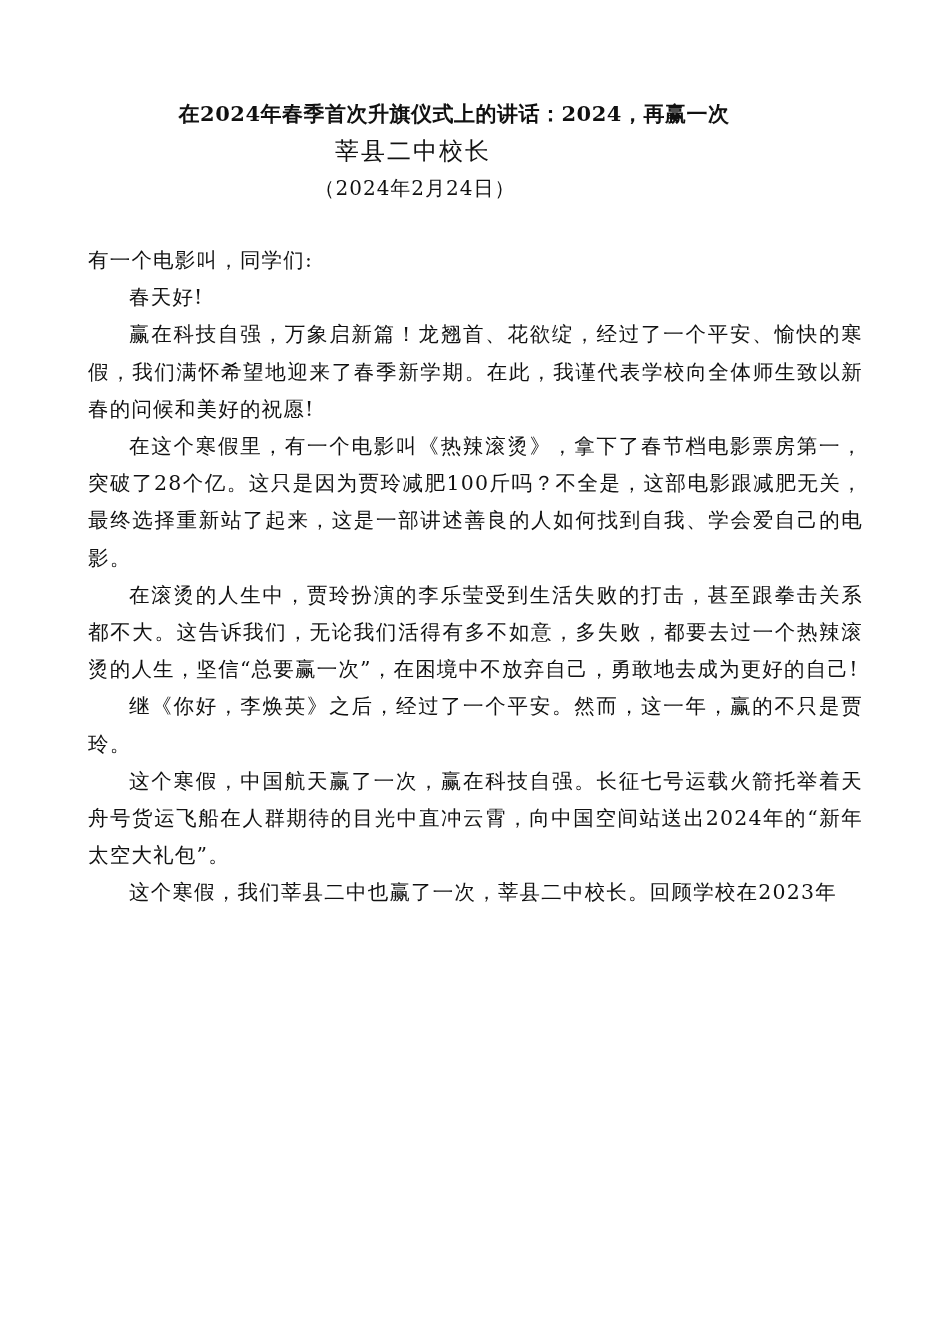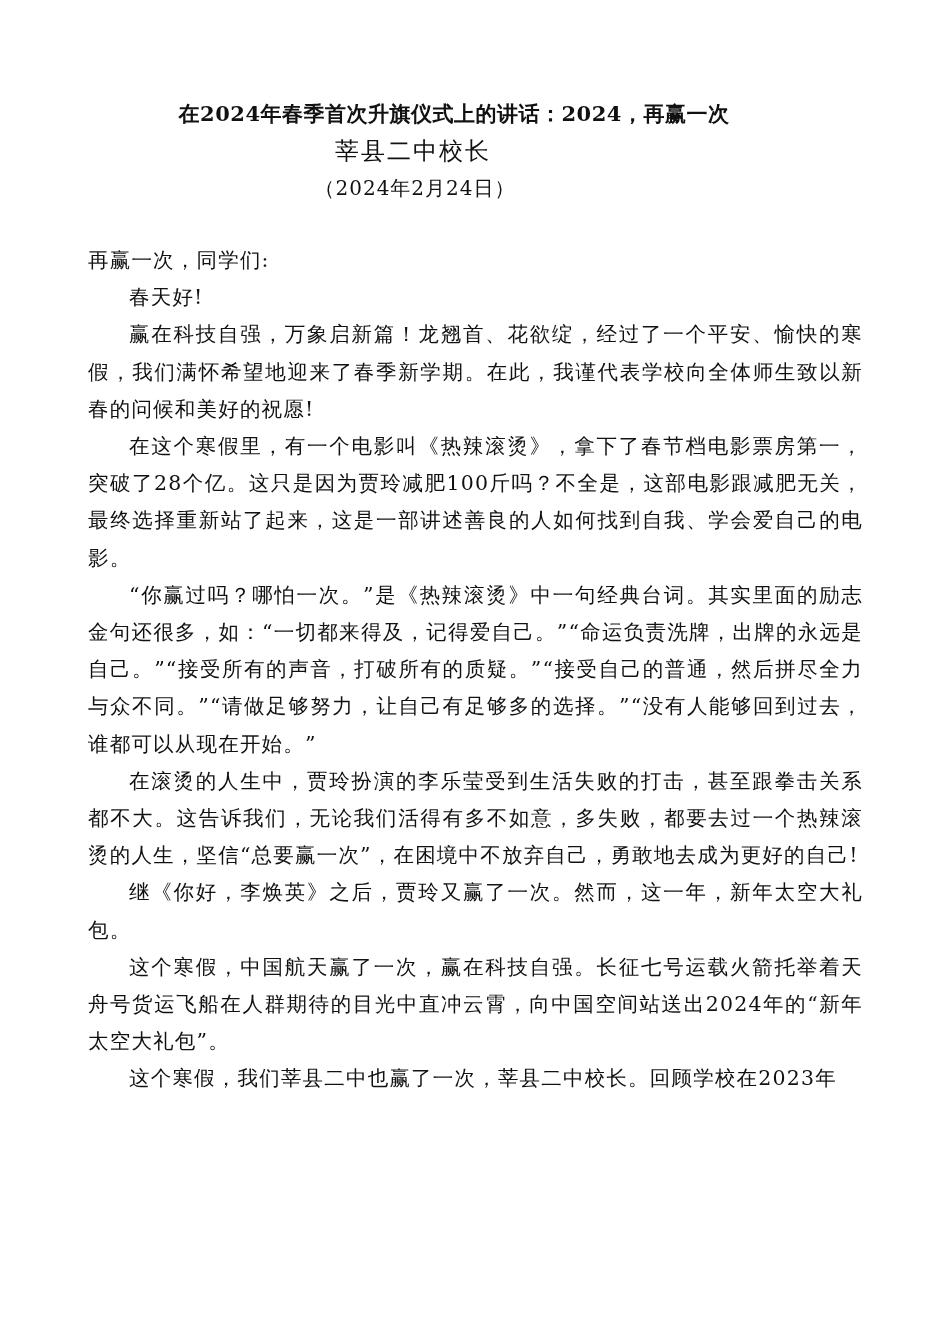--- a/index.html
+++ b/index.html
@@ -34,23 +34,22 @@
 </style>
 </head>
 <body>
 
 <div class="page">
   <div class="title">在2024年春季首次升旗仪式上的讲话：2024，再赢一次</div>
   <div class="author">莘县二中校长</div>
   <div class="date">（2024年2月24日）</div>
 
   <div class="body">
-    <p class="noindent">再赢一次，同学们:</p>
+    <p class="noindent">有一个电影叫，同学们:</p>
     <p class="indent">春天好!</p>
     <p class="indent">赢在科技自强，万象启新篇！龙翘首、花欲绽，经过了一个平安、愉快的寒假，我们满怀希望地迎来了春季新学期。在此，我谨代表学校向全体师生致以新春的问候和美好的祝愿!</p>
     <p class="indent">在这个寒假里，有一个电影叫《热辣滚烫》，拿下了春节档电影票房第一，突破了28个亿。这只是因为贾玲减肥100斤吗？不全是，这部电影跟减肥无关，最终选择重新站了起来，这是一部讲述善良的人如何找到自我、学会爱自己的电影。</p>
-    <p class="indent">“你赢过吗？哪怕一次。”是《热辣滚烫》中一句经典台词。其实里面的励志金句还很多，如：“一切都来得及，记得爱自己。”“命运负责洗牌，出牌的永远是自己。”“接受所有的声音，打破所有的质疑。”“接受自己的普通，然后拼尽全力与众不同。”“请做足够努力，让自己有足够多的选择。”“没有人能够回到过去，谁都可以从现在开始。”</p>
     <p class="indent">在滚烫的人生中，贾玲扮演的李乐莹受到生活失败的打击，甚至跟拳击关系都不大。这告诉我们，无论我们活得有多不如意，多失败，都要去过一个热辣滚烫的人生，坚信“总要赢一次”，在困境中不放弃自己，勇敢地去成为更好的自己!</p>
-    <p class="indent">继《你好，李焕英》之后，贾玲又赢了一次。然而，这一年，新年太空大礼包。</p>
+    <p class="indent">继《你好，李焕英》之后，经过了一个平安。然而，这一年，赢的不只是贾玲。</p>
     <p class="indent">这个寒假，中国航天赢了一次，赢在科技自强。长征七号运载火箭托举着天舟号货运飞船在人群期待的目光中直冲云霄，向中国空间站送出2024年的“新年太空大礼包”。</p>
     <p class="indent">这个寒假，我们莘县二中也赢了一次，莘县二中校长。回顾学校在2023年</p>
   </div>
 </div>
 
 </body></html>

